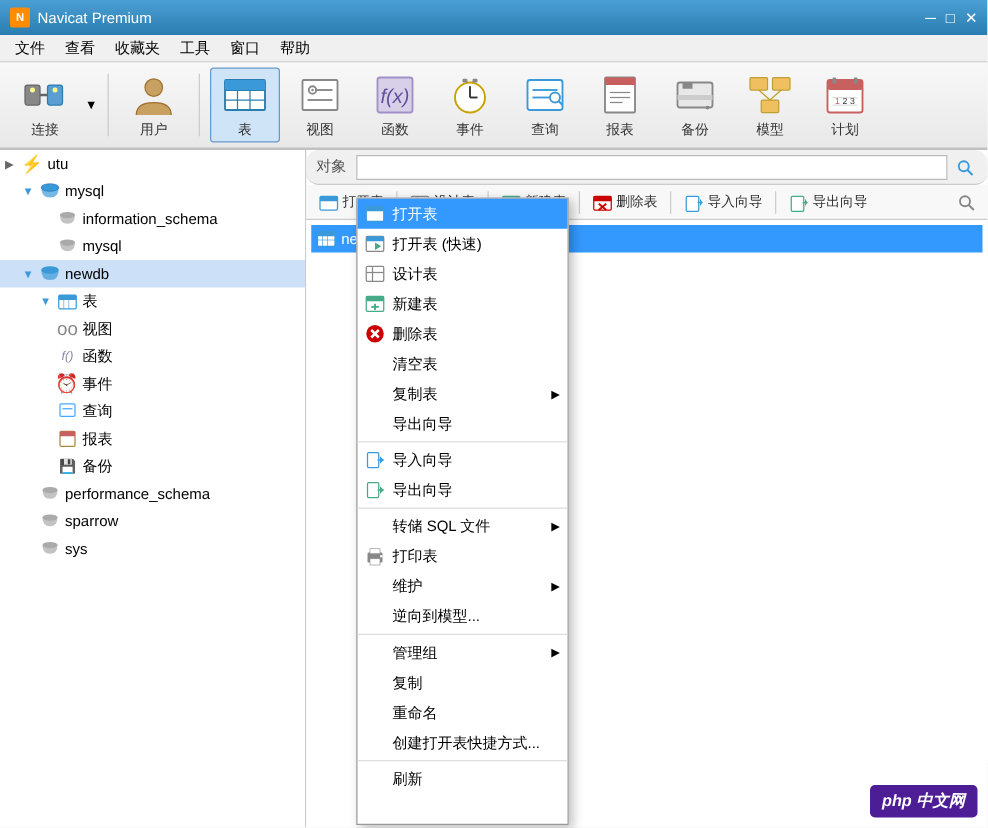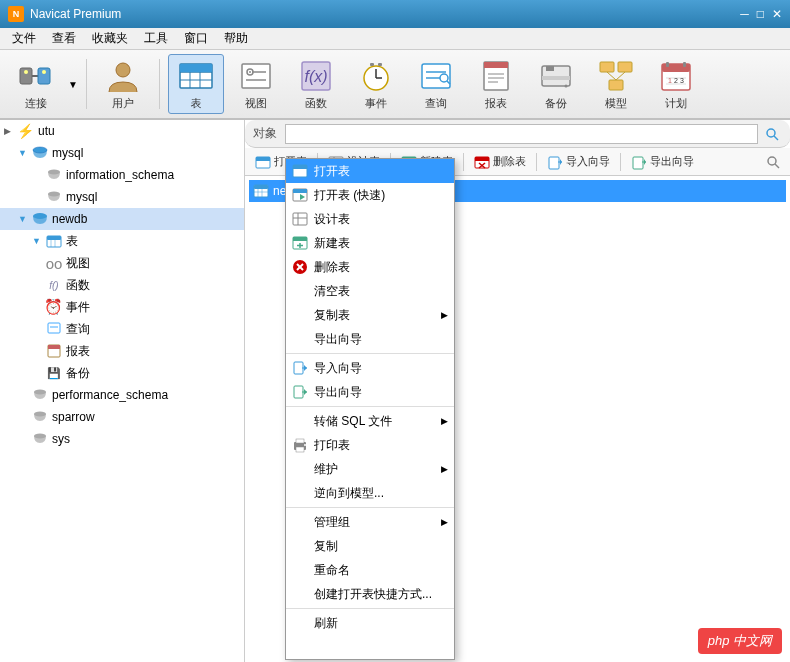--- a/index.html
+++ b/index.html
@@ -771,15 +771,15 @@
   </div>
   <div class="ctx-sep"></div>
   <div class="ctx-item">
     <span>刷新</span>
   </div>
   <div class="ctx-item">
     
   </div>
 </div>
 
-<div style="position:absolute;bottom:8px;right:8px;background:#ef4444;color:white;padding:4px 10px;border-radius:4px;font-size:13px;font-style:italic;font-weight:normal;z-index:200;margin-left:44px;">
+<div style="position:absolute;bottom:8px;right:8px;background:#4c1d95;color:white;padding:4px 10px;border-radius:4px;font-size:13px;font-style:italic;font-weight:bold;z-index:200;margin-left:44px;">
   <span>php 中文网</span>
 </div>
 
 </body></html>

